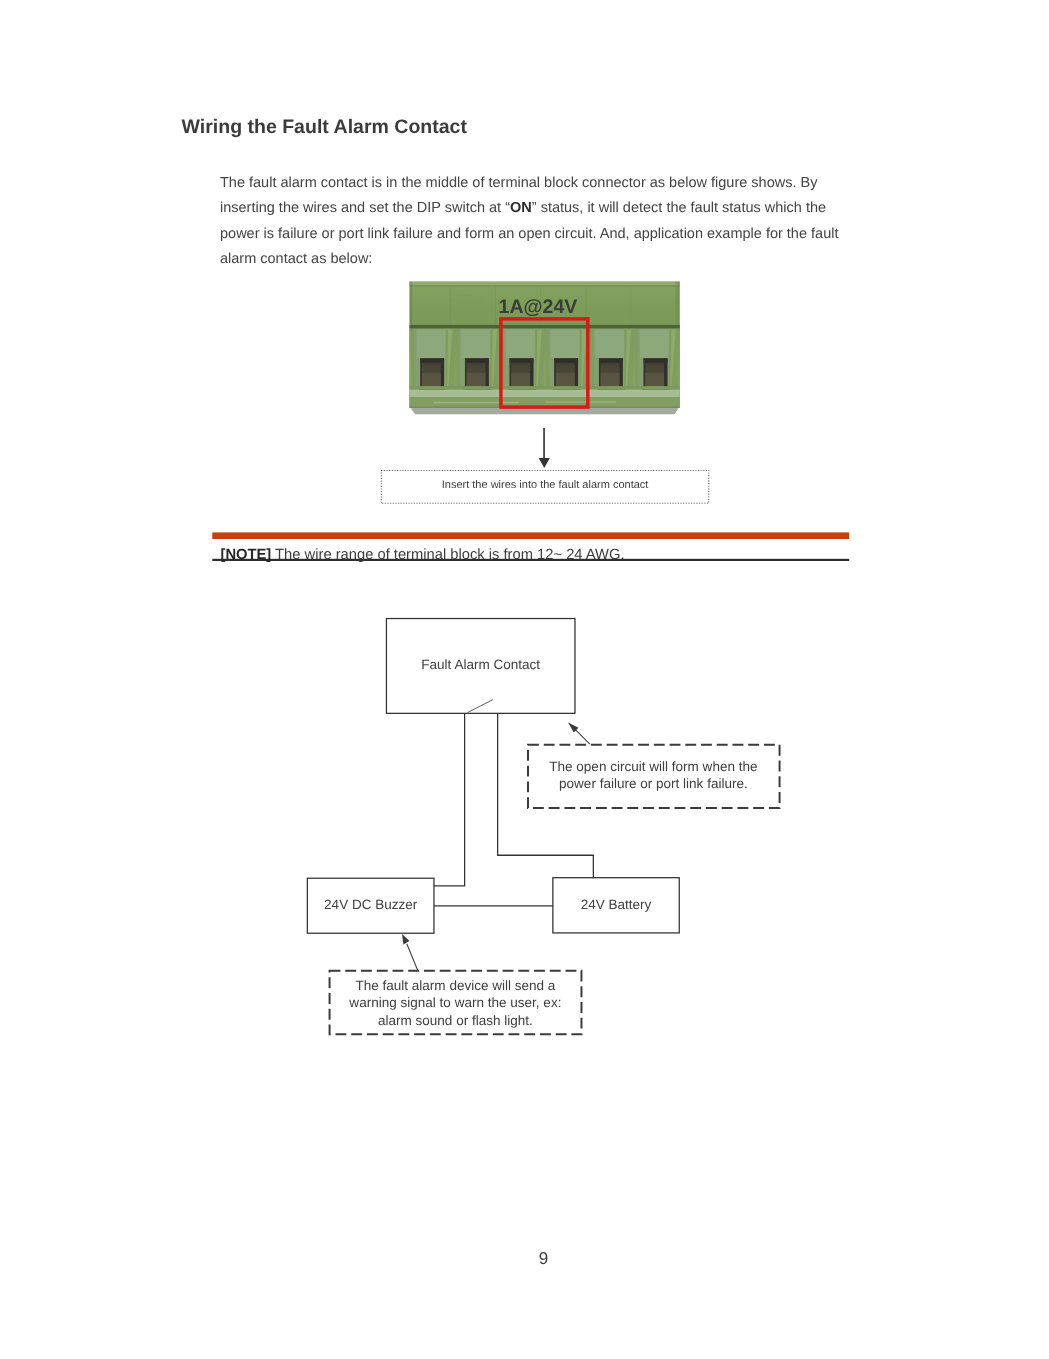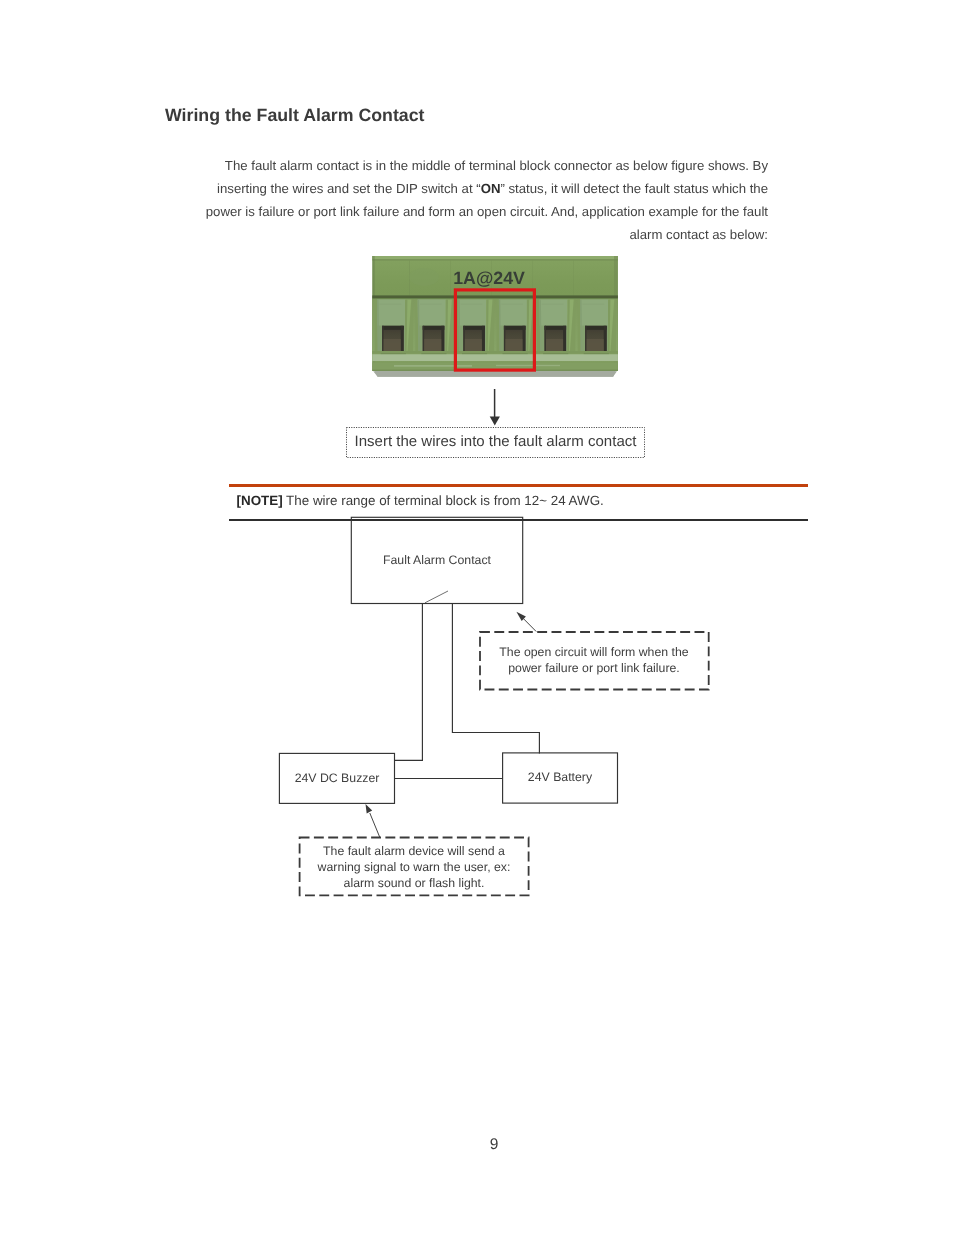--- a/index.html
+++ b/index.html
@@ -15,21 +15,21 @@
 
   .doc-title {
     position: absolute; left: 165px; top: 106px; margin: 0;
     font-size: 17.75px; font-weight: bold; color: #3b3b3b;
     line-height: 18px; letter-spacing: 0px; text-align: right;
   }
 
   .intro {
     position: absolute; left: 200px; top: 154px; width: 568px; margin: 0;
     font-size: 13.2px; color: #434343; line-height: 23px;
-    text-align: right;
+    text-align: left;
   }
   .intro b { font-weight: bold; color: #2c2c2c; }
 
   
   .photo-wrap {
     position: absolute; left: 368px; top: 252px;
     width: 256px; height: 130px;
     filter: blur(0.62px) saturate(0.92) contrast(0.97);
   }
   .photo-wrap svg { display: block; }
@@ -41,42 +41,41 @@
 
   
   .insert-callout {
     position: absolute; left: 346px; top: 427px;
     width: 299px; height: 31px;
   }
   .insert-callout svg { position: absolute; left: 0; top: 0; }
   .insert-callout .ic-text {
     position: absolute; left: 0; top: 0; width: 299px; height: 31px;
     display: flex; align-items: center; justify-content: center;
-    font-size: 15px; color: #3c3c3c;
+    font-size: 10px; color: #3c3c3c;
     padding-bottom: 2px; box-sizing: border-box;
   }
 
   
   .note-block {
     position: absolute; left: 193px; top: 484px; width: 579px;
-    border-top: 3px solid #c2410c;
+    border-top: 6px solid #c2410c;
     border-bottom: 2px solid #2e2e2e;
     box-sizing: border-box;
-    height: 37px;
-    margin-left: 36px;
+    height: 26px;
   }
   .note-text {
     position: absolute; left: 7.5px; top: 5.5px;
     font-size: 13.4px; color: #3c3c3c; white-space: nowrap;
   }
   .note-text b { font-weight: bold; color: #272727; }
 
   
   .diagram {
-    position: absolute; left: 270px; top: 509px;
+    position: absolute; left: 270px; top: 554px;
     width: 460px; height: 400px; text-decoration: underline;
   }
   .diagram svg { display: block; }
   .dlabel {
     font-family: "Liberation Sans", sans-serif;
     font-size: 12.3px; fill: #404040;
   }
   .dnote {
     font-family: "Liberation Sans", sans-serif;
     font-size: 12.3px; fill: #3e3e3e;

